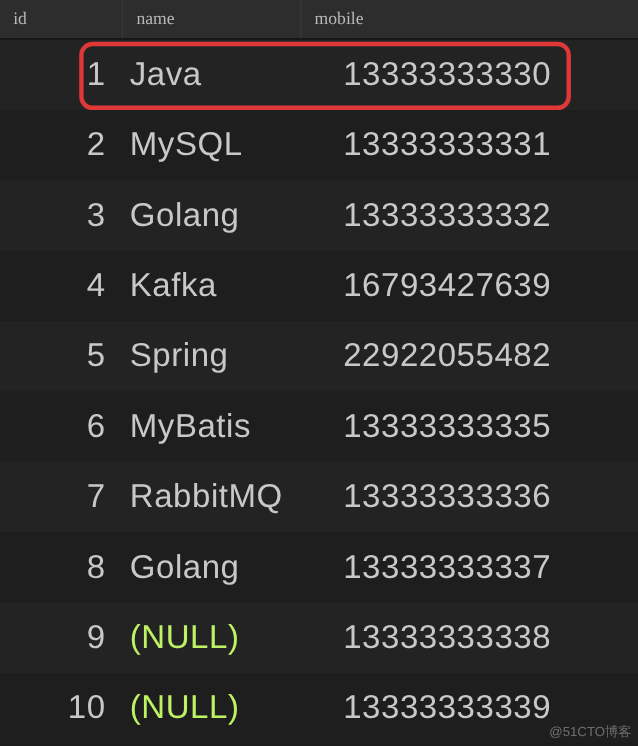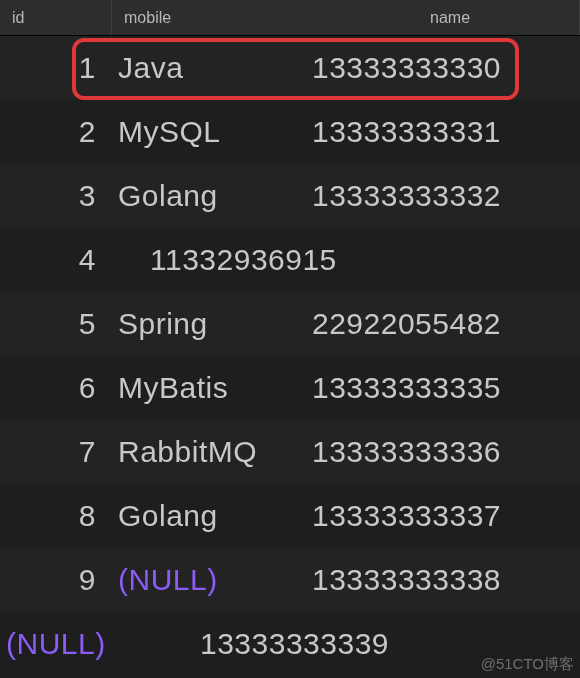--- a/index.html
+++ b/index.html
@@ -17,21 +17,21 @@
       position: relative;
     }
     .header {
       display: flex;
       background: #2d2d2d;
       height: 36px;
       align-items: center;
       border-bottom: 1px solid #000;
     }
     .header-cell {
-      font-family: Liberation Sans, sans-serif;
+      font-family: Liberation Serif, serif;
       font-size: 16px;
       color: #b8b8b8;
       padding-left: 12px;
       border-right: 1px solid #3a3a3a;
       height: 100%;
       display: flex;
       align-items: center;
     }
     .col-id { width: 112px; }
     .col-name { width: 162px; }
@@ -66,69 +66,70 @@
       color: #c8c8c8;
       text-align: center;
     }
     .cell-mobile {
       flex: 1;
       padding-left: 6px;
       color: #c8c8c8;
       margin-left: 32px;
     }
     .null {
-      color: #8b5cf6;
+      color: #bef264;
     }
     .highlight {
       position: absolute;
       border: 4px solid #e03838;
       border-radius: 12px;
       pointer-events: none;
       top: 38px;
       left: 72px;
       width: 447px;
       height: 62px;
     }
     .watermark {
       position: absolute;
       right: 6px;
       bottom: 4px;
       font-family: -apple-system, BlinkMacSystemFont, "Segoe UI", Arial, sans-serif;
-      font-size: 15px;
+      font-size: 12px;
       color: rgba(255,255,255,0.35);
     }
   </style>
 </head>
 <body>
 
 <div class="header">
   <div class="header-cell col-id">id</div>
+  <div class="header-cell col-name">name</div>
   <div class="header-cell col-mobile">mobile</div>
-  <div class="header-cell col-name">name</div>
 </div>
 
 <div class="body" id="tbody">
     <div class="row">
       <div class="cell cell-id">1</div>
       <div class="cell cell-name">Java</div>
       <div class="cell cell-mobile">13333333330</div>
     </div>
     <div class="row">
       <div class="cell cell-id">2</div>
       <div class="cell cell-name">MySQL</div>
       <div class="cell cell-mobile">13333333331</div>
     </div>
     <div class="row">
       <div class="cell cell-id">3</div>
       <div class="cell cell-name">Golang</div>
       <div class="cell cell-mobile">13333333332</div>
     </div>
     <div class="row">
       <div class="cell cell-id">4</div>
-      <div class="cell cell-mobile">11332936915</div>
+      <div class="cell cell-name">Kafka</div>
+      <div class="cell cell-mobile">16793427639</div>
     </div>
     <div class="row">
       <div class="cell cell-id">5</div>
       <div class="cell cell-name">Spring</div>
       <div class="cell cell-mobile">22922055482</div>
     </div>
     <div class="row">
       <div class="cell cell-id">6</div>
       <div class="cell cell-name">MyBatis</div>
       <div class="cell cell-mobile">13333333335</div>
@@ -142,20 +143,21 @@
       <div class="cell cell-id">8</div>
       <div class="cell cell-name">Golang</div>
       <div class="cell cell-mobile">13333333337</div>
     </div>
     <div class="row">
       <div class="cell cell-id">9</div>
       <div class="cell cell-name null">(NULL)</div>
       <div class="cell cell-mobile">13333333338</div>
     </div>
     <div class="row">
+      <div class="cell cell-id">10</div>
       <div class="cell cell-name null">(NULL)</div>
       <div class="cell cell-mobile">13333333339</div>
     </div>
   </div>
 
 <div class="highlight"></div>
 
 <div class="watermark">@51CTO博客</div>
 
 </body></html>

